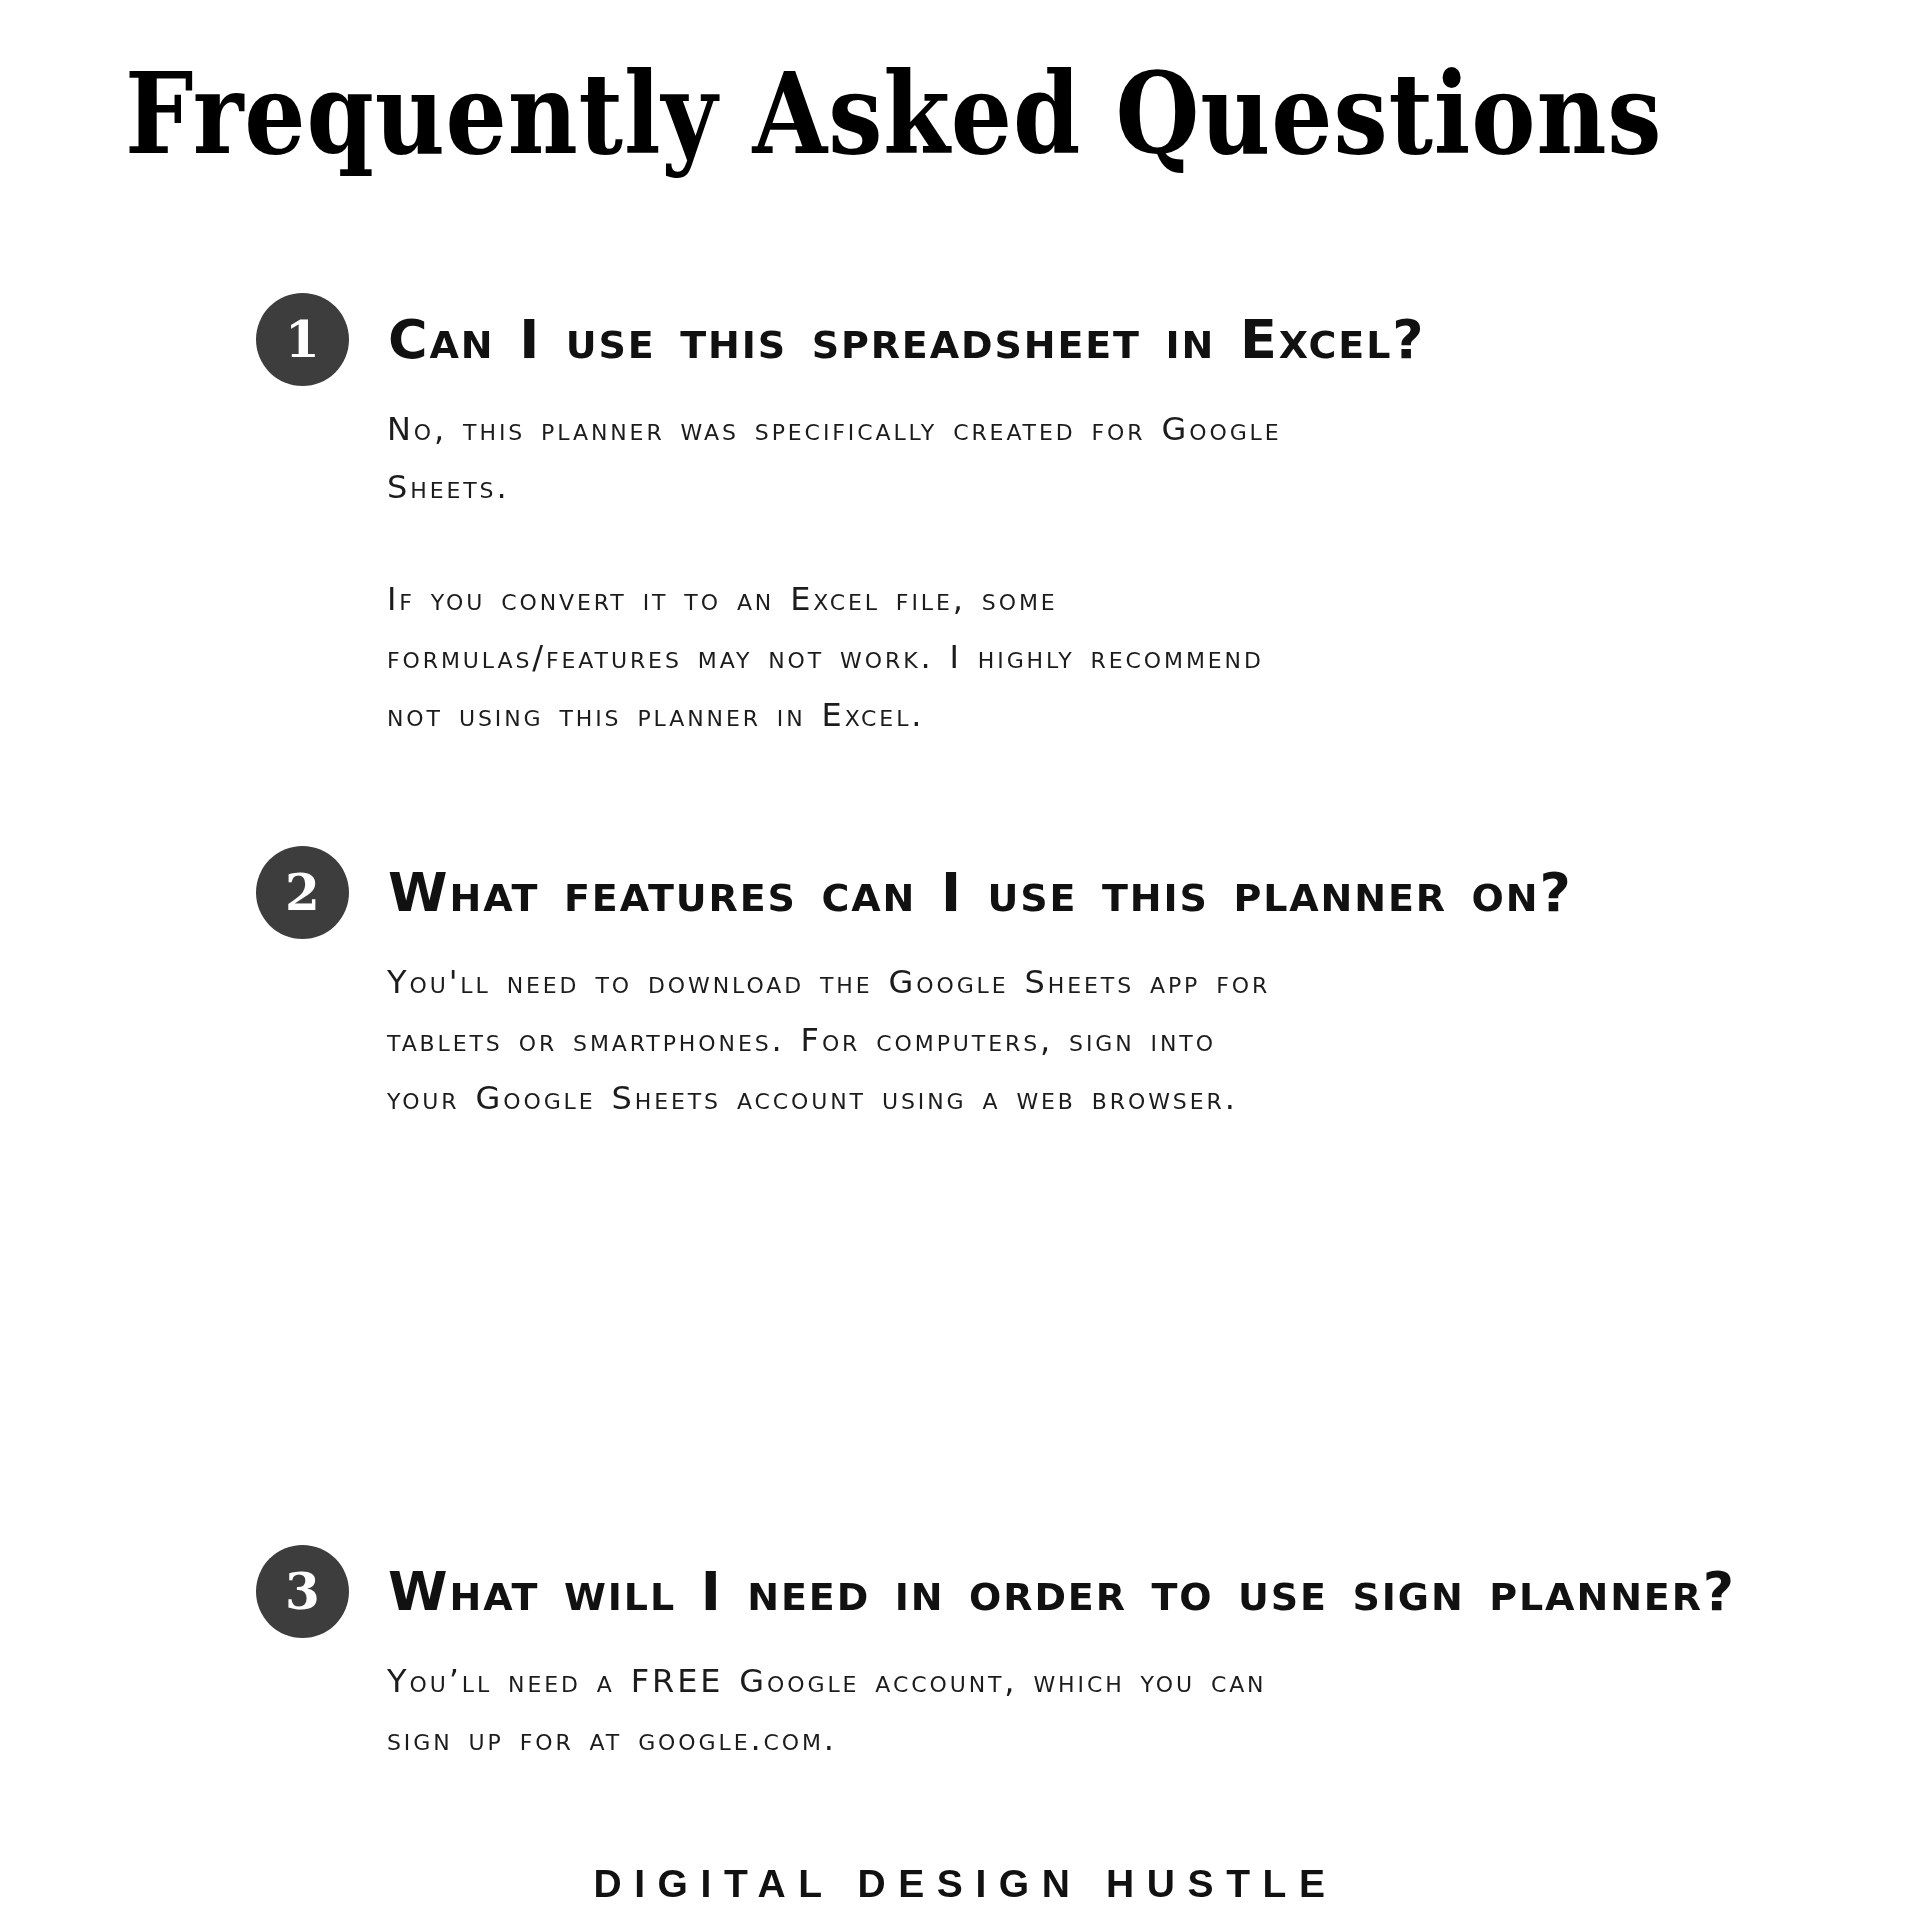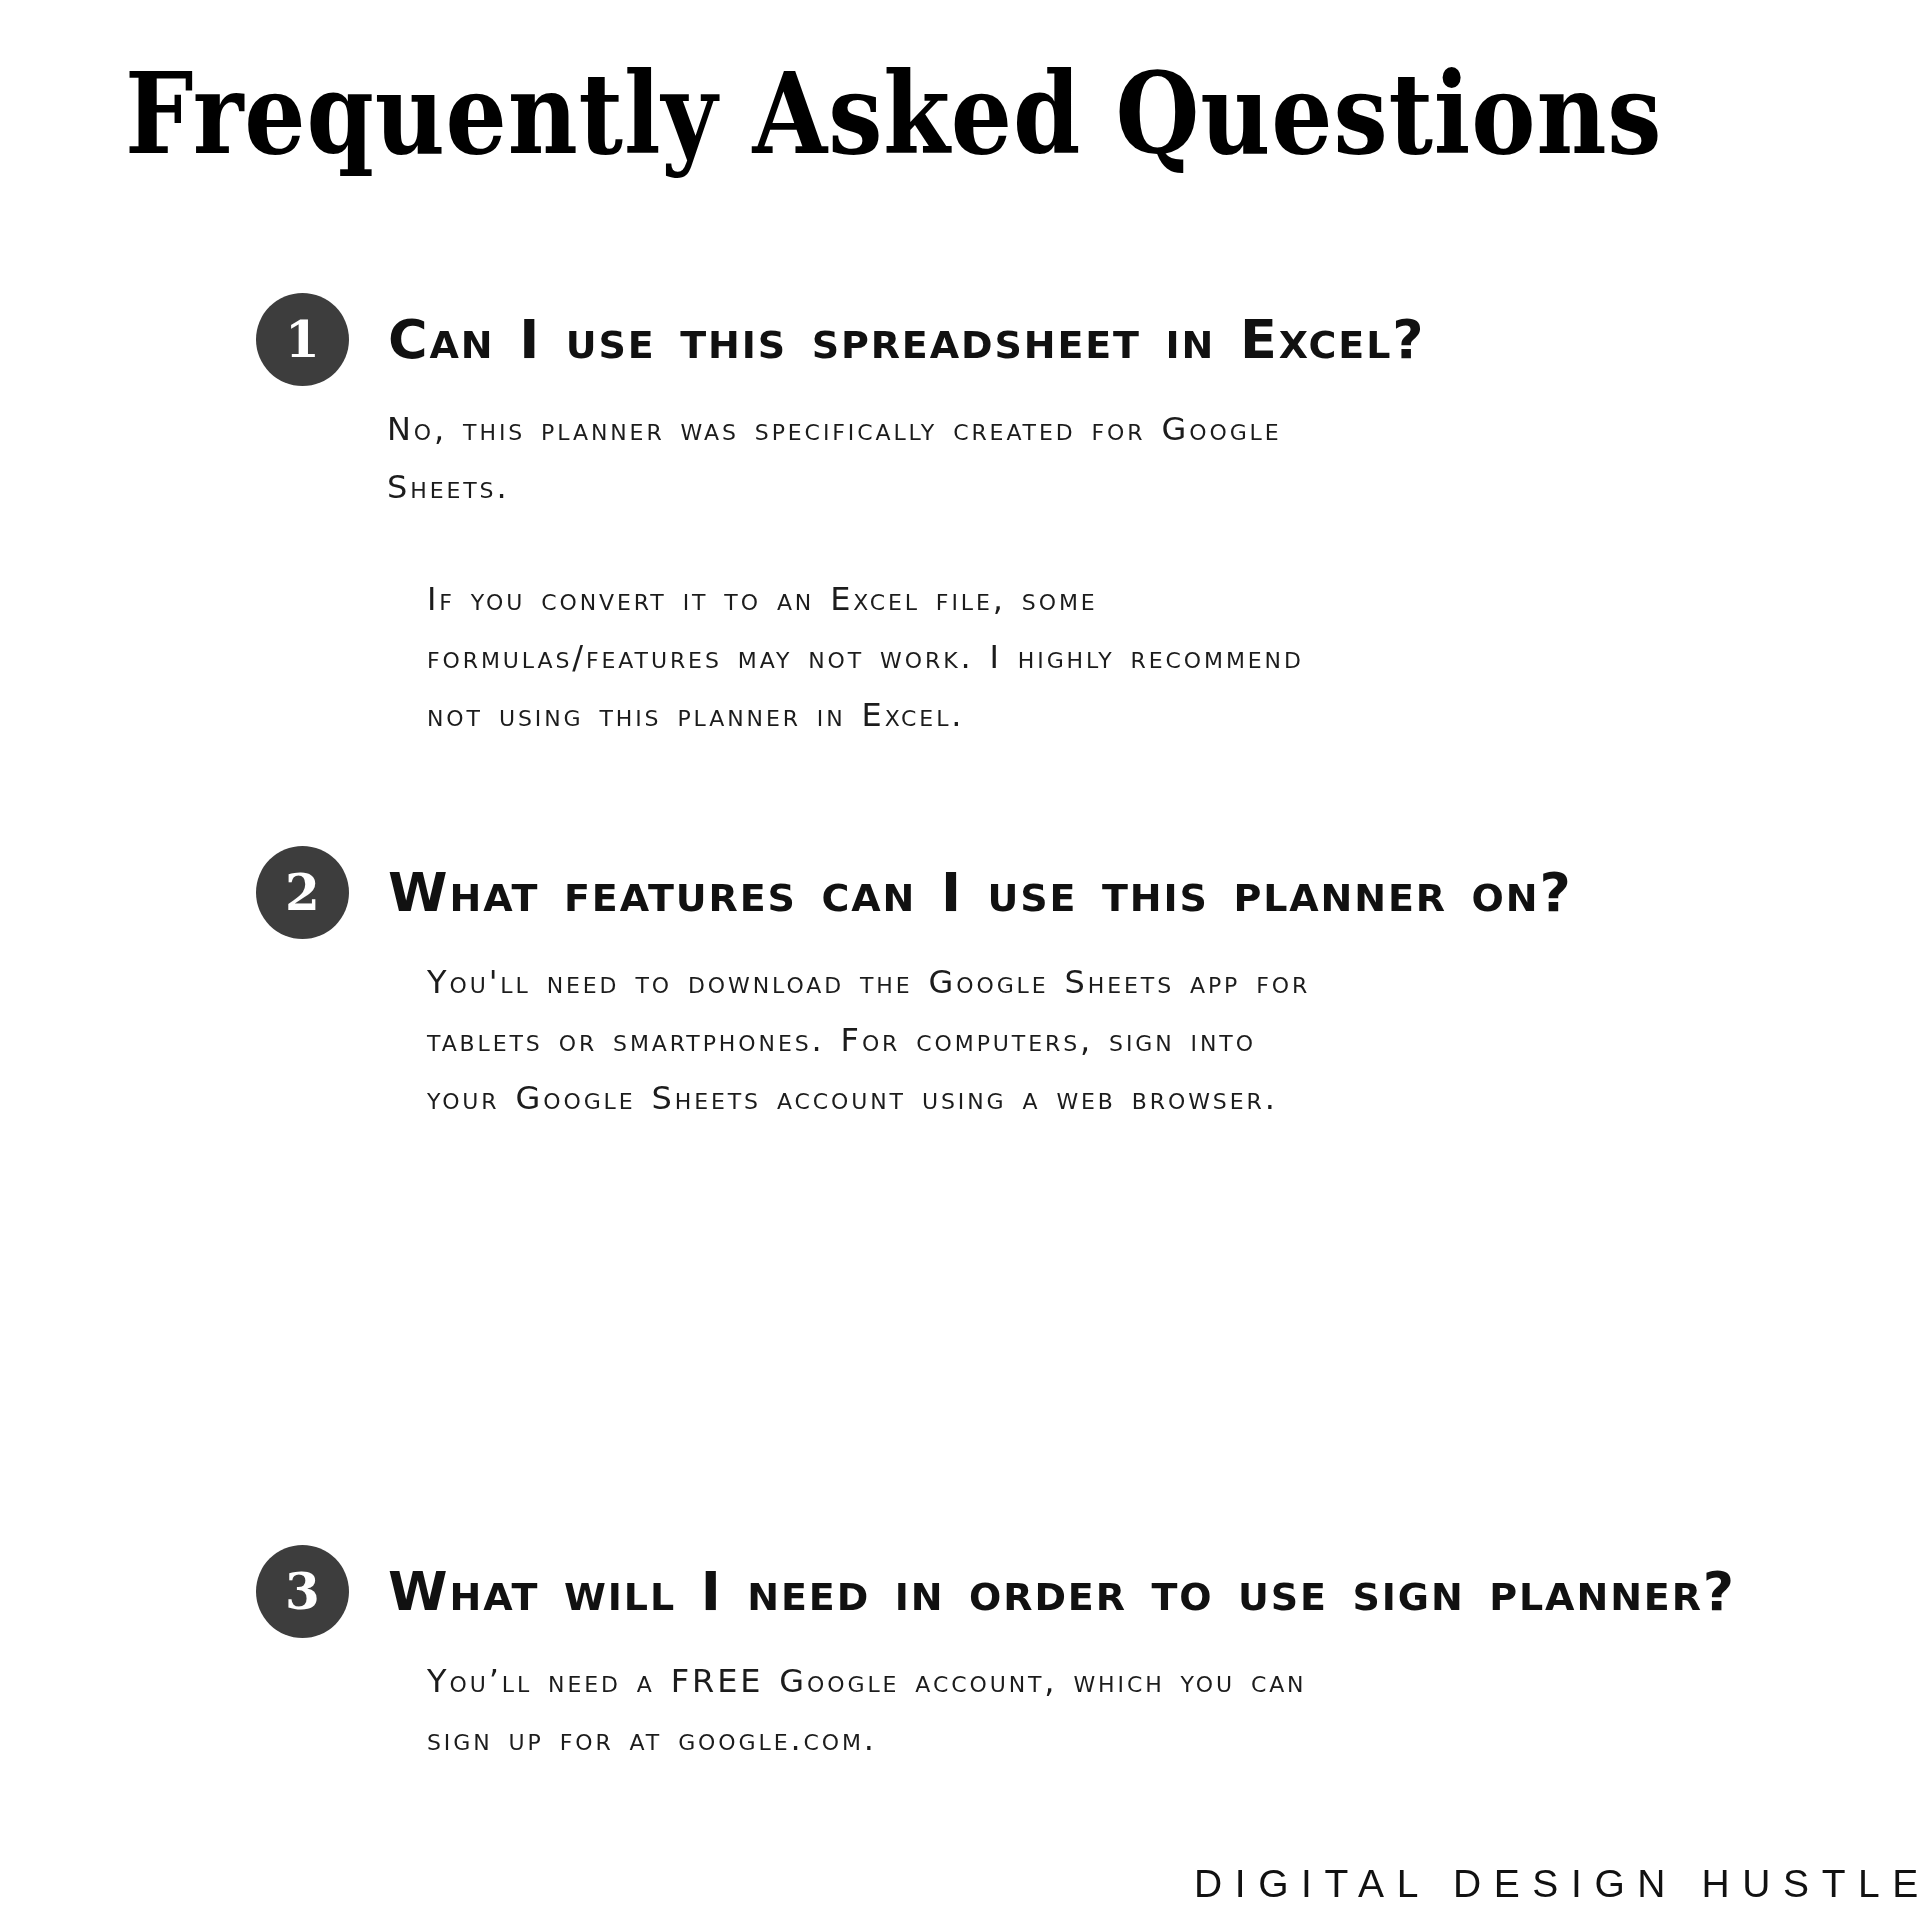--- a/index.html
+++ b/index.html
@@ -41,26 +41,26 @@
   }
   .faq-body { margin:13.5px 0 0 131px; }
   .answer {
     margin:0 0 54px 0;
     font-family:"DejaVu Sans","Liberation Sans",sans-serif;
     font-weight:400; font-size:32px; line-height:58px;
     font-variant:small-caps; letter-spacing:2.9px; word-spacing:2.9px;
     color:var(--body,#1c1c1c);
     white-space:pre-line;
   }
-  .answer:last-child { margin-bottom:0;margin-left:40px; }
+  .answer:last-child { margin-bottom:0; }
   .footer {
     position:absolute; top:1862px; left:0; right:0;
-    text-align:right;
+    text-align:center;
     font-family:"Liberation Sans","DejaVu Sans",sans-serif;
-    font-weight:400; font-size:39px; letter-spacing:12.6px;
+    font-weight:700; font-size:39px; letter-spacing:12.6px;
     color:var(--footer,#111111); white-space:nowrap;
   }
 </style>
 </head>
 <body>
 
 <div class="page">
 
   <h1 class="title"><span class="title-inner">Frequently Asked Questions</span></h1>
 

